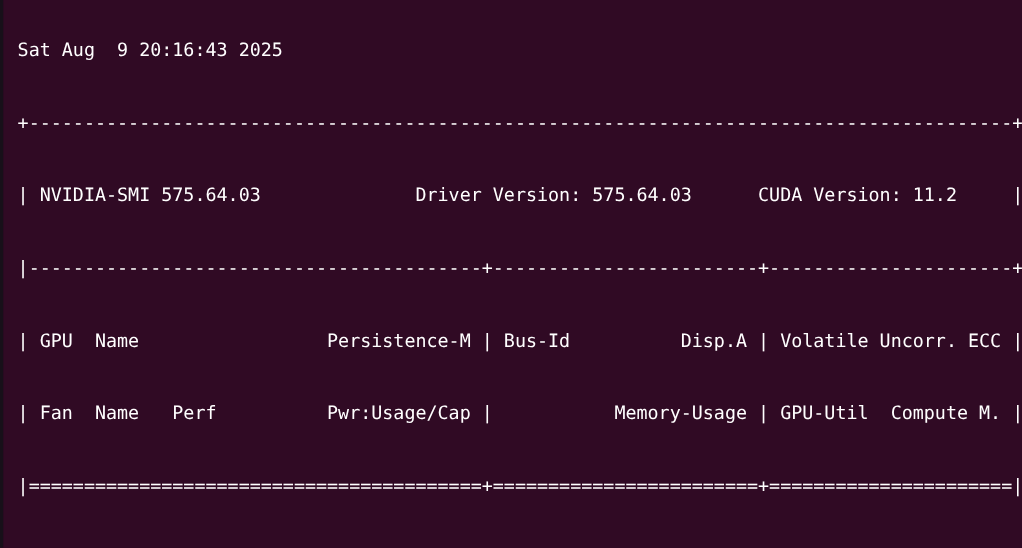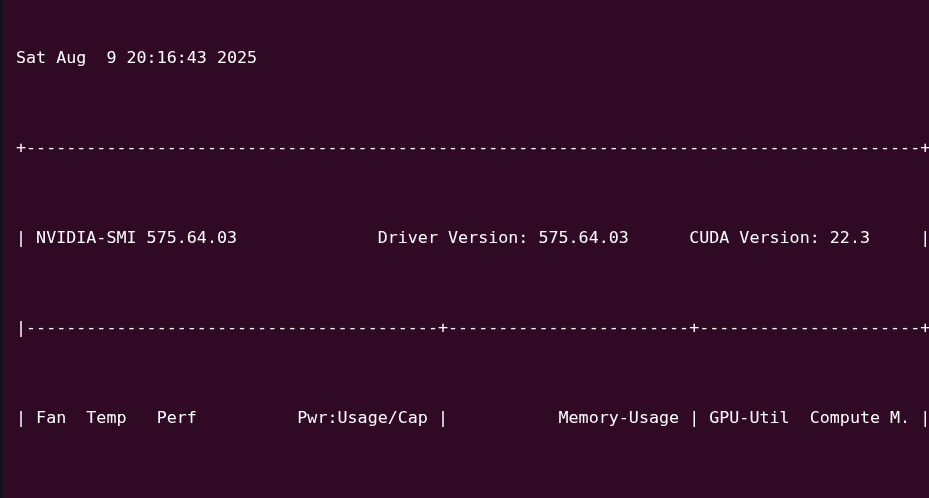--- a/index.html
+++ b/index.html
@@ -17,37 +17,39 @@
   .term {
     position: absolute;
     left: 4px; top: -10px;
     font-family: "DejaVu Sans Mono", "Liberation Mono", monospace;
     font-size: 16.7px;
     line-height: 22px;
     color: #ffffff;
     white-space: pre;
   }
   .term pre {
-    margin: 12px;
+    margin: 0;
     font: inherit;
     height: 22px;
     white-space: pre;
+    padding-left: 12px;
   }
 </style>
 </head>
 <body style="background: rgb(48, 10, 36);">
 
 <div class="screen-edge" style="background: rgb(23, 16, 25);"></div>
 
 <div class="term" style="color: rgb(255, 255, 255);">
   <pre>Sat Aug  9 20:16:43 2025</pre>
   <pre>+-----------------------------------------------------------------------------------------+</pre>
-  <pre>| NVIDIA-SMI 575.64.03              Driver Version: 575.64.03      CUDA Version: 22.3     |</pre>
+  <pre>| NVIDIA-SMI 575.64.03              Driver Version: 575.64.03      CUDA Version: 11.2     |</pre>
   <pre>|-----------------------------------------+------------------------+----------------------+</pre>
-  <pre>| Fan  Temp   Perf          Pwr:Usage/Cap |           Memory-Usage | GPU-Util  Compute M. |</pre>
+  <pre>| GPU  Name                 Persistence-M | Bus-Id          Disp.A | Volatile Uncorr. ECC |</pre>
+  <pre>| Fan  Name   Perf          Pwr:Usage/Cap |           Memory-Usage | GPU-Util  Compute M. |</pre>
   <pre>|=========================================+========================+======================|</pre>
   
   
   
   
   
   
   
   
   

